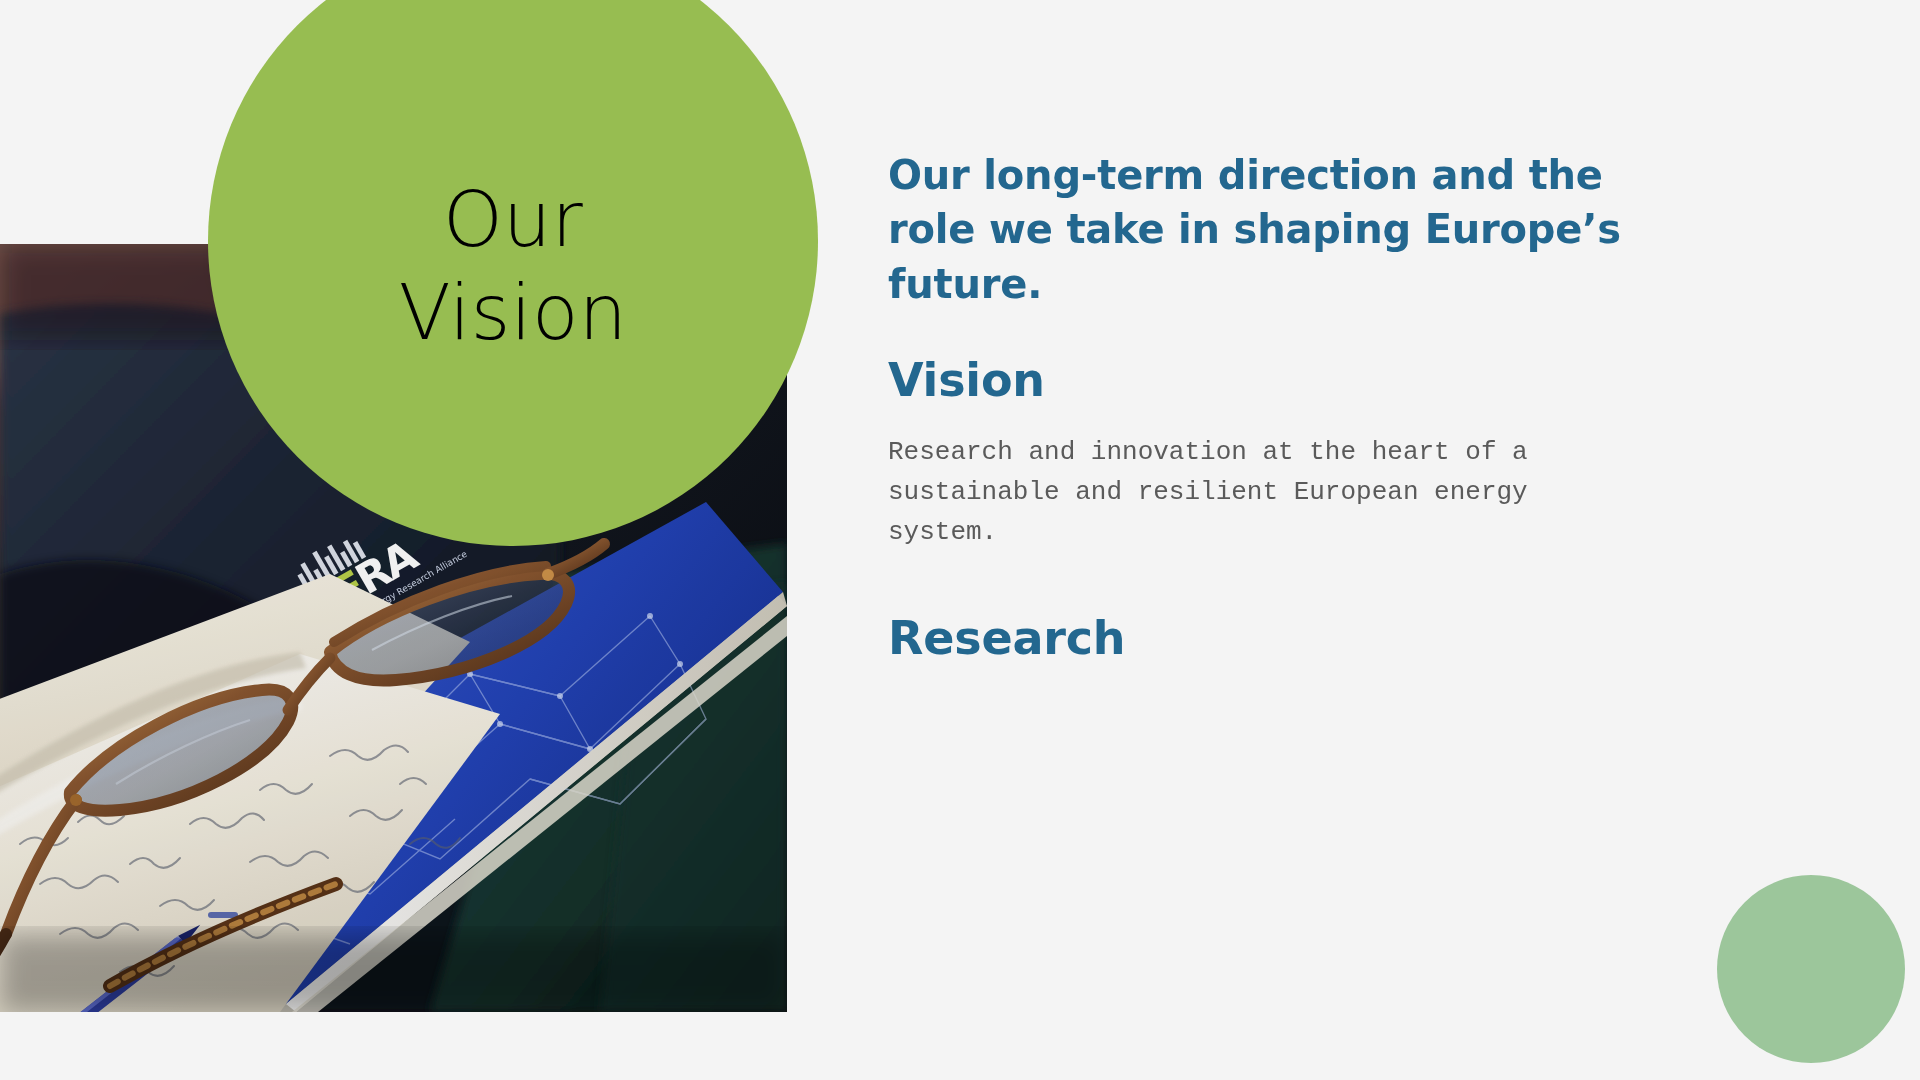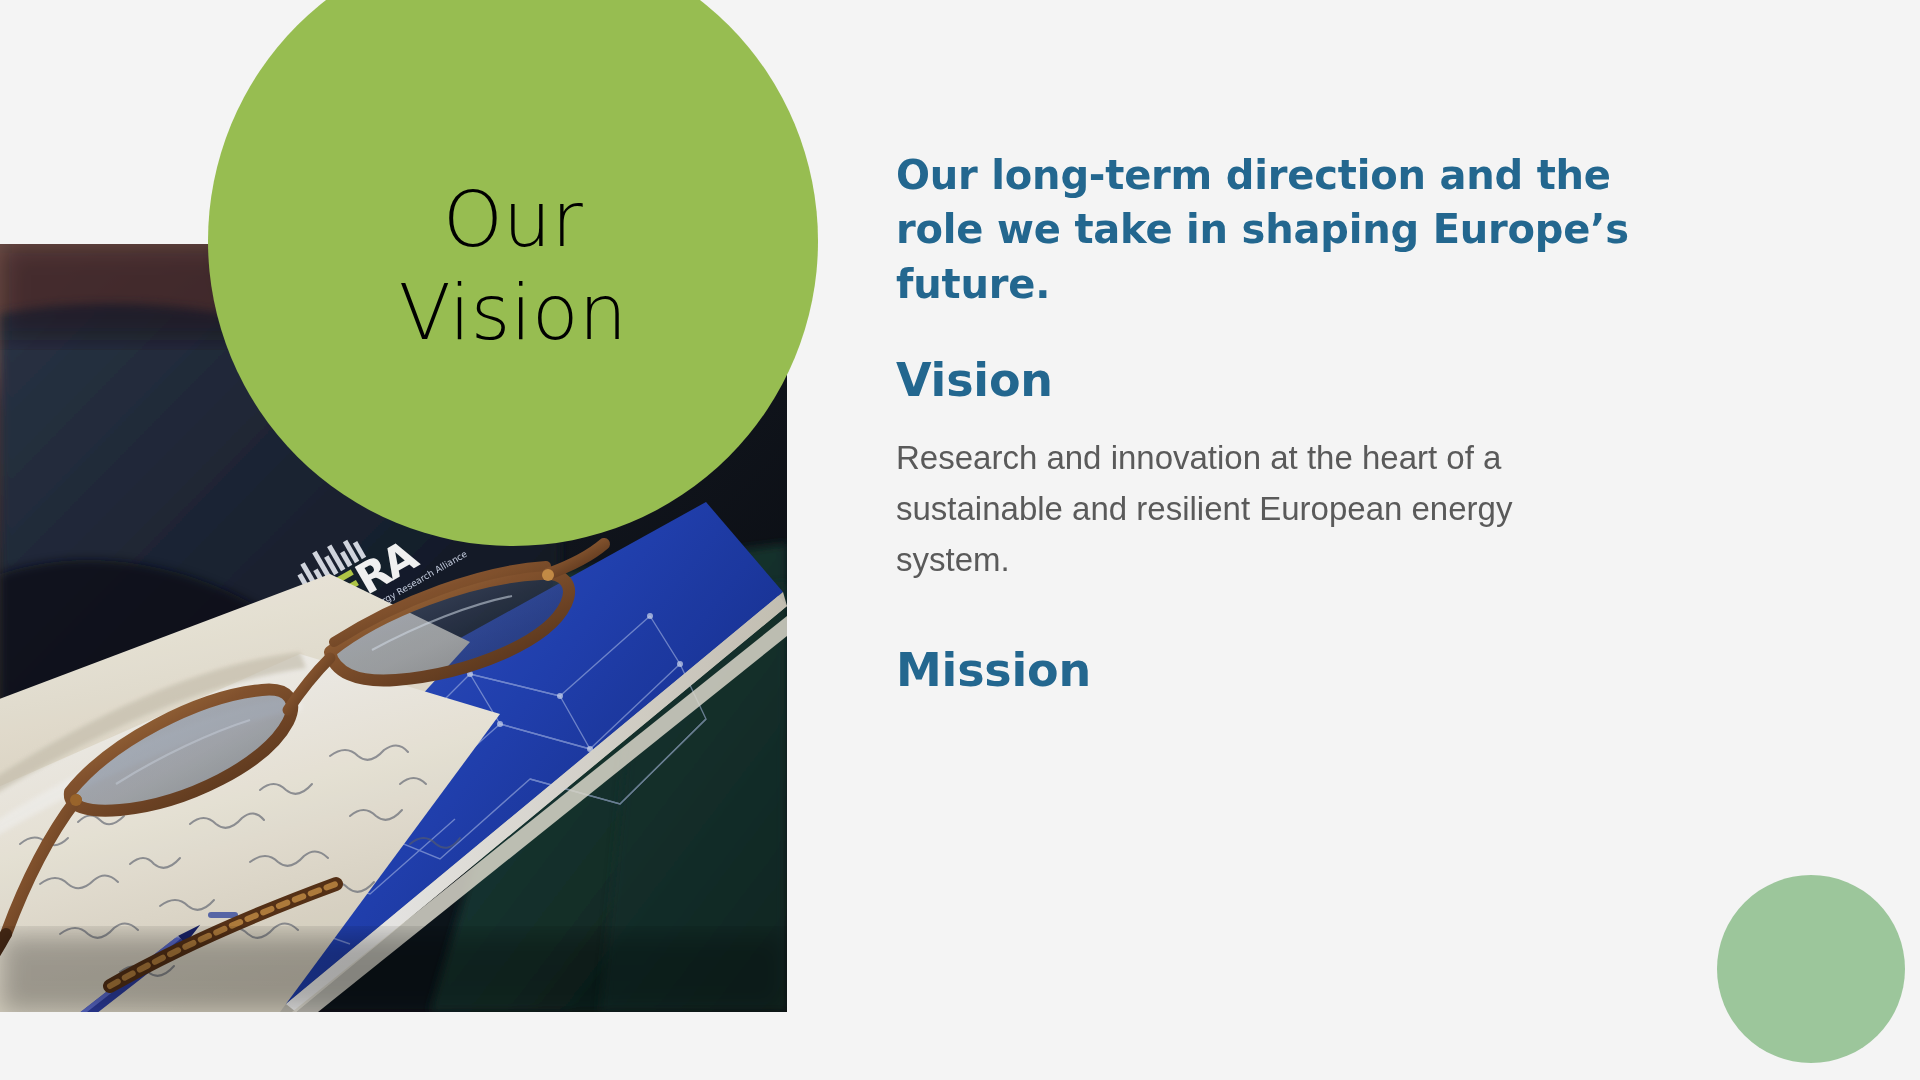--- a/index.html
+++ b/index.html
@@ -80,21 +80,20 @@
     border-radius: 50%;
     background: #9cc69b;
   }
 
   
   .content {
     position: absolute;
     left: 888px;
     top: 148px;
     width: 790px;
-    margin-left: 8px;
   }
   .lead {
     color: #23678f;
     font-family: "DejaVu Sans", sans-serif;
     font-weight: bold;
     font-size: 40px;
     line-height: 1.36;
     letter-spacing: -0.2px;
     margin: 0 0 44px 0;
     max-width: 760px;
@@ -105,23 +104,23 @@
     color: #23678f;
     font-family: "DejaVu Sans", sans-serif;
     font-weight: bold;
     font-size: 46px;
     line-height: 1.1;
     margin: 0 0 26px 0;
     letter-spacing: -0.2px;
   }
   .block-body {
     color: #5a5a5a;
-    font-family: Liberation Sans, sans-serif;
+    font-family: Liberation Mono, monospace;
     font-weight: 400;
-    font-size: 33px;
+    font-size: 26px;
     line-height: 1.55;
     margin: 0;
     max-width: 640px;
   }
 </style>
 </head>
 <body>
 
 <div id="slide">
 
@@ -329,20 +328,20 @@
   <div class="content">
 
     <p class="lead">Our long-term direction and the role we take in shaping Europe’s future.</p>
 
     <div class="block">
       <h2 class="block-heading">Vision</h2>
       <p class="block-body">Research and innovation at the heart of a sustainable and resilient European energy system.</p>
     </div>
 
     <div class="block">
-      <h2 class="block-heading">Mission</h2>
+      <h2 class="block-heading">Research</h2>
     </div>
 
   </div>
 
   <div class="accent-dot"></div>
 
 </div>
 
 </body></html>

